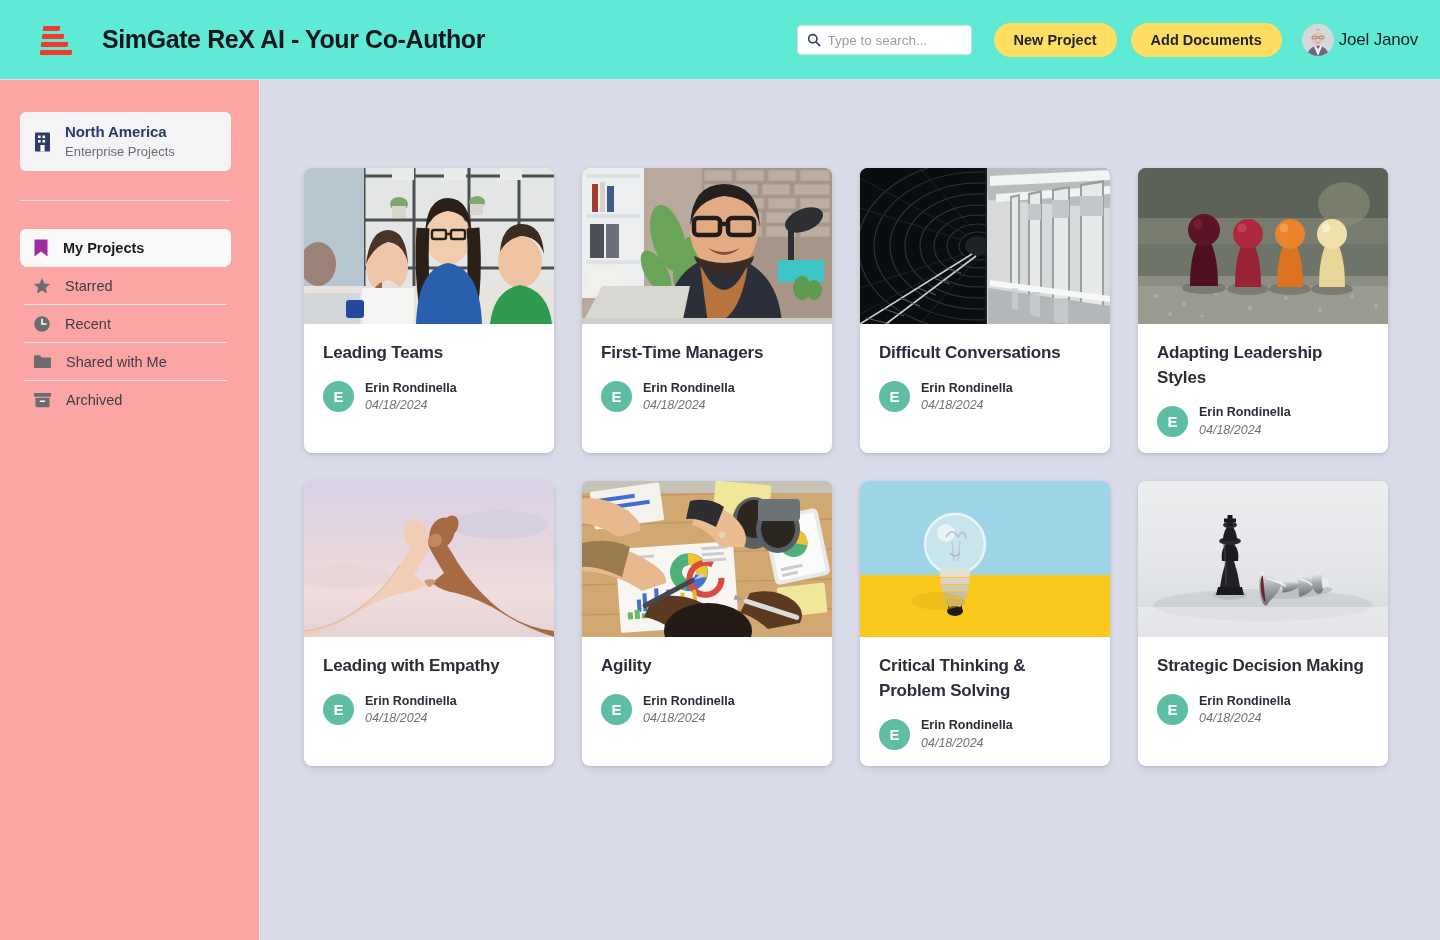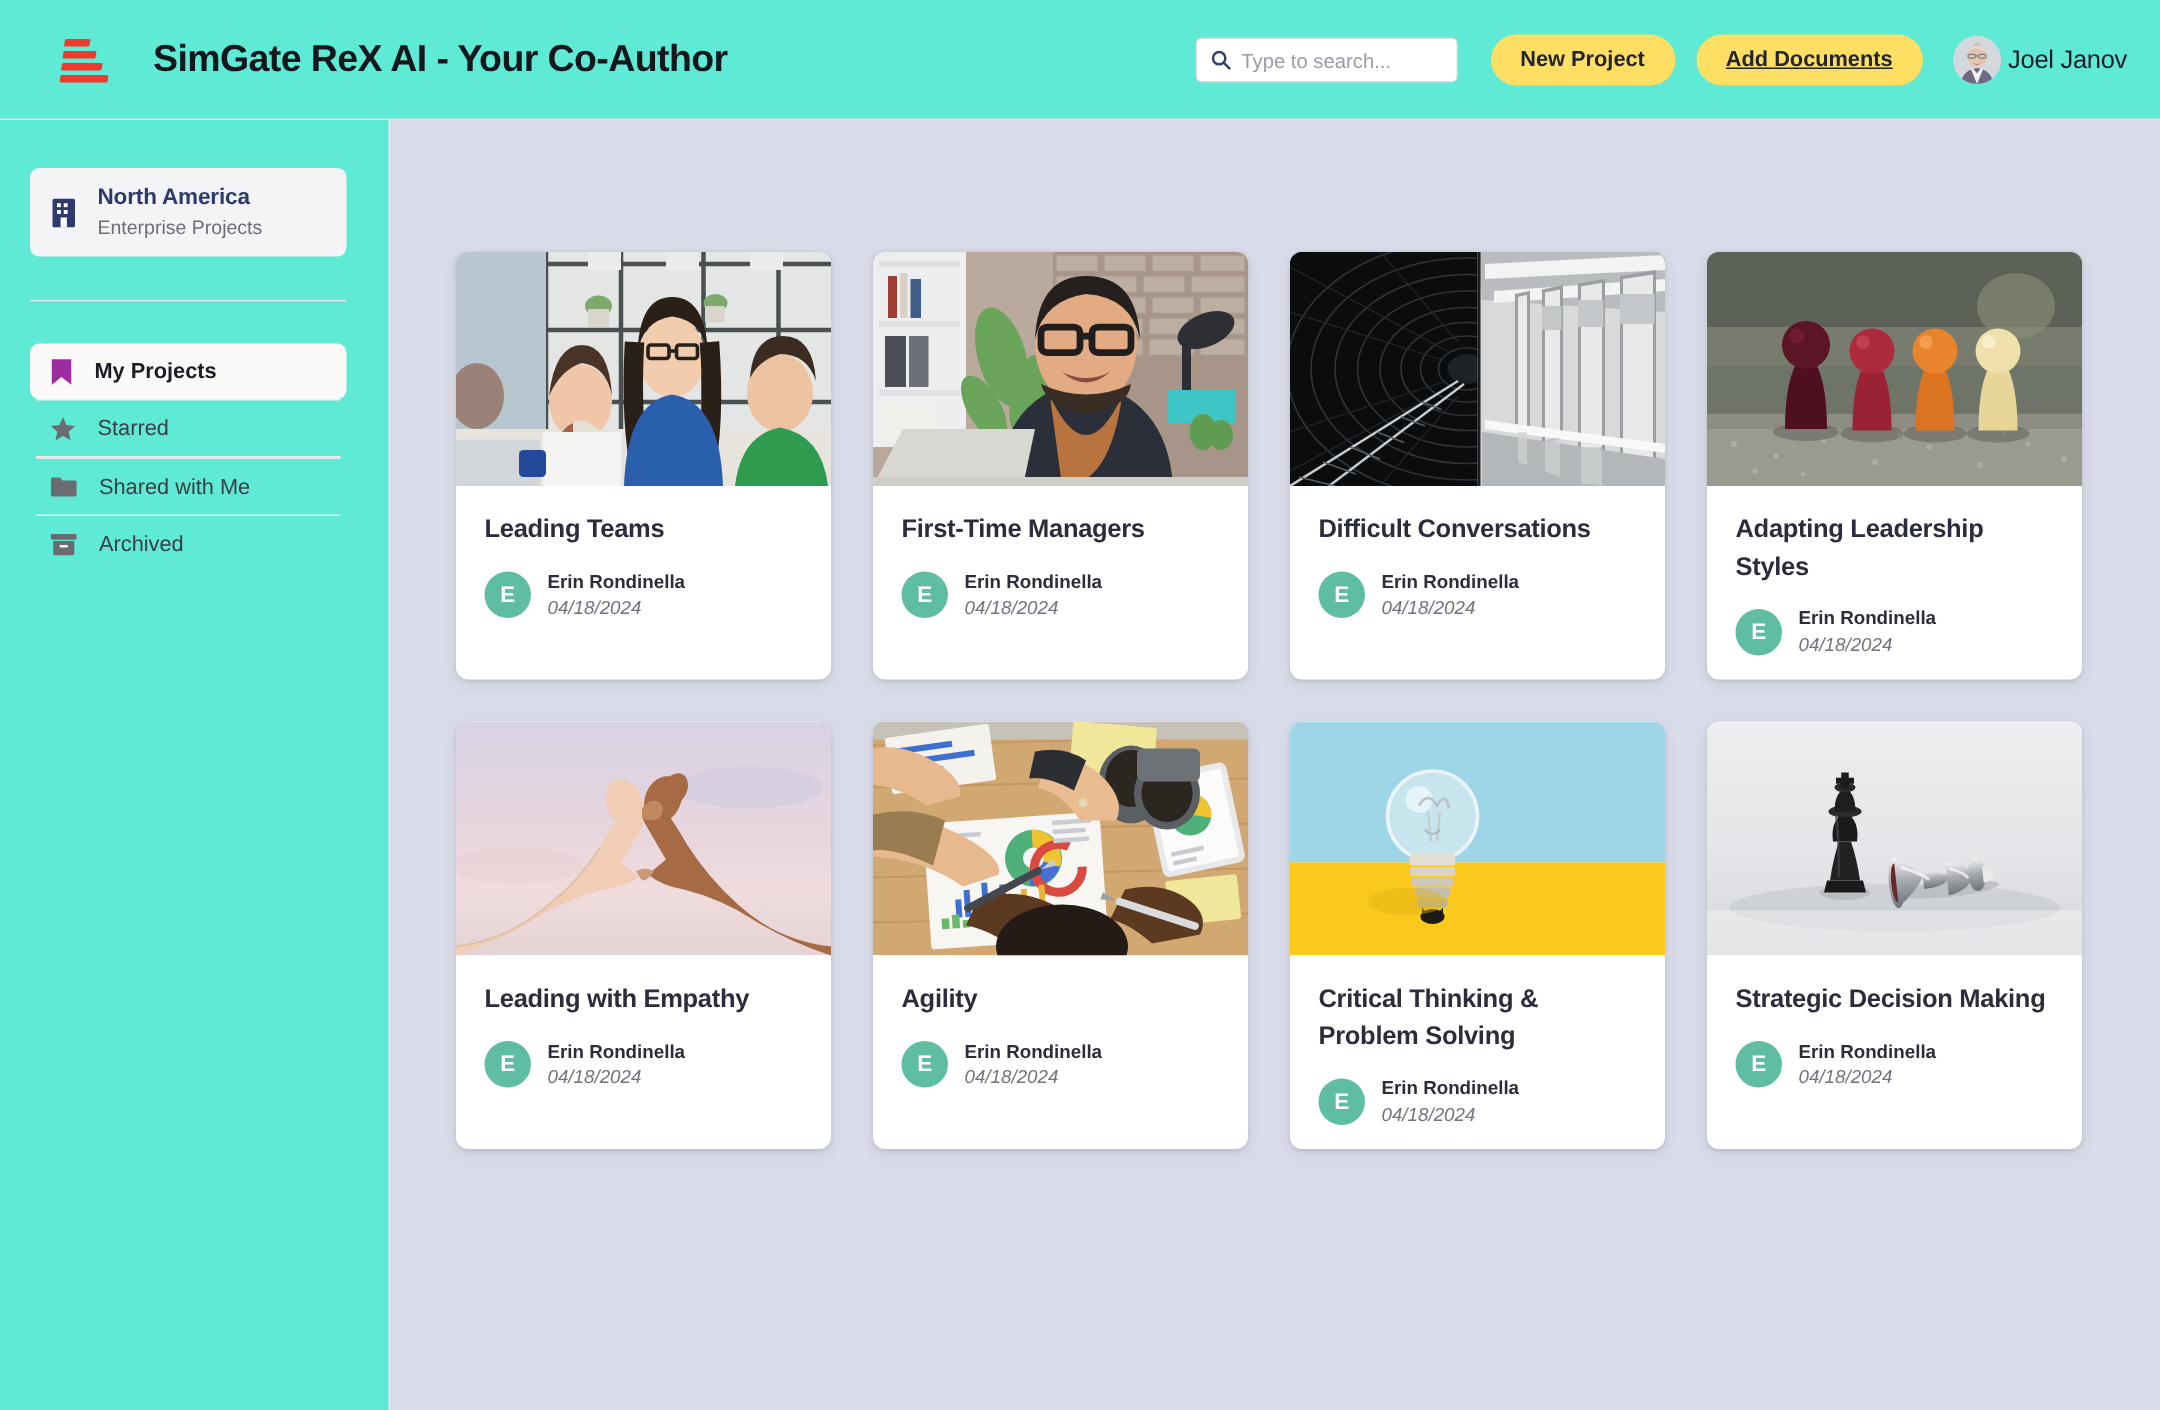--- a/index.html
+++ b/index.html
@@ -58,40 +58,40 @@
   .search-input::placeholder { color: #9a9ca6; }
 
   .pill-btn {
     border: none; cursor: pointer;
     background: #ffdf63; color: #23242e;
     font-family: "Liberation Sans", sans-serif;
     font-size: 14.5px; font-weight: 700;
     border-radius: 22px; height: 34px;
     padding: 0 20px; white-space: nowrap;
   }
-  .pill-btn + .pill-btn { margin-left: 14px; text-decoration: underline; }
+  .pill-btn + .pill-btn { margin-left: 14px; }
 
   .user-wrap { display: flex; align-items: center; margin-left: 20px; }
   .avatar-photo {
     width: 32px; height: 32px; border-radius: 50%;
     overflow: hidden; background: #c9cfd6; position: relative;
     flex: 0 0 auto;
   }
   .user-name {
     font-size: 17px; font-weight: 400; color: #1c1d26;
     margin-left: 5px; white-space: nowrap; letter-spacing: -0.2px;
   }
 
   
   .body-wrap { display: flex; width: 1440px; height: 860px; }
 
   
   .sidebar {
     width: 260px; flex: 0 0 260px; height: 860px;
-    background: #5eead4; padding: 32px 28px 0 20px;
+    background: #fca5a5; padding: 32px 28px 0 20px;
     border-right: 1px solid #e7e8ee;
   }
   .org-card {
     display: flex; align-items: center;
     background: #f4f4f6; border-radius: 6px;
     padding: 11px 13px; gap: 12px;
   }
   .org-text { line-height: 1.25; }
   .org-title { font-size: 15px; font-weight: 700; color: #2e3a6b; letter-spacing: -0.1px; }
   .org-sub { font-size: 13px; color: #6b6d78; margin-top: 2px; }
@@ -228,20 +228,27 @@
 
     <div class="nav-item">
       <svg width="18" height="18" viewBox="0 0 20 20">
         <path d="M10 1.2 L12.6 7.1 L19 7.7 L14.2 12 L15.6 18.4 L10 15.1 L4.4 18.4 L5.8 12 L1 7.7 L7.4 7.1 Z" fill="#6b6c70"></path>
       </svg>
       <span class="nav-label">Starred</span>
     </div>
 
     <div class="nav-sep"></div>
 
+    <div class="nav-item">
+      <svg width="18" height="18" viewBox="0 0 20 20">
+        <circle cx="10" cy="10" r="8.6" fill="#6b6c70"></circle>
+        <path d="M10 4.6 V10 H14.4" fill="none" stroke="#ffffff" stroke-width="1.7" stroke-linecap="round"></path>
+      </svg>
+      <span class="nav-label">Recent</span>
+    </div>
 
     <div class="nav-sep"></div>
 
     <div class="nav-item">
       <svg width="19" height="17" viewBox="0 0 20 17">
         <path d="M1 3.4 A1.4 1.4 0 0 1 2.4 2 H7.4 L9.2 4.2 H17.6 A1.4 1.4 0 0 1 19 5.6 V14 A1.4 1.4 0 0 1 17.6 15.4 H2.4 A1.4 1.4 0 0 1 1 14 Z" fill="#6b6c70"></path>
       </svg>
       <span class="nav-label">Shared with Me</span>
     </div>
 

